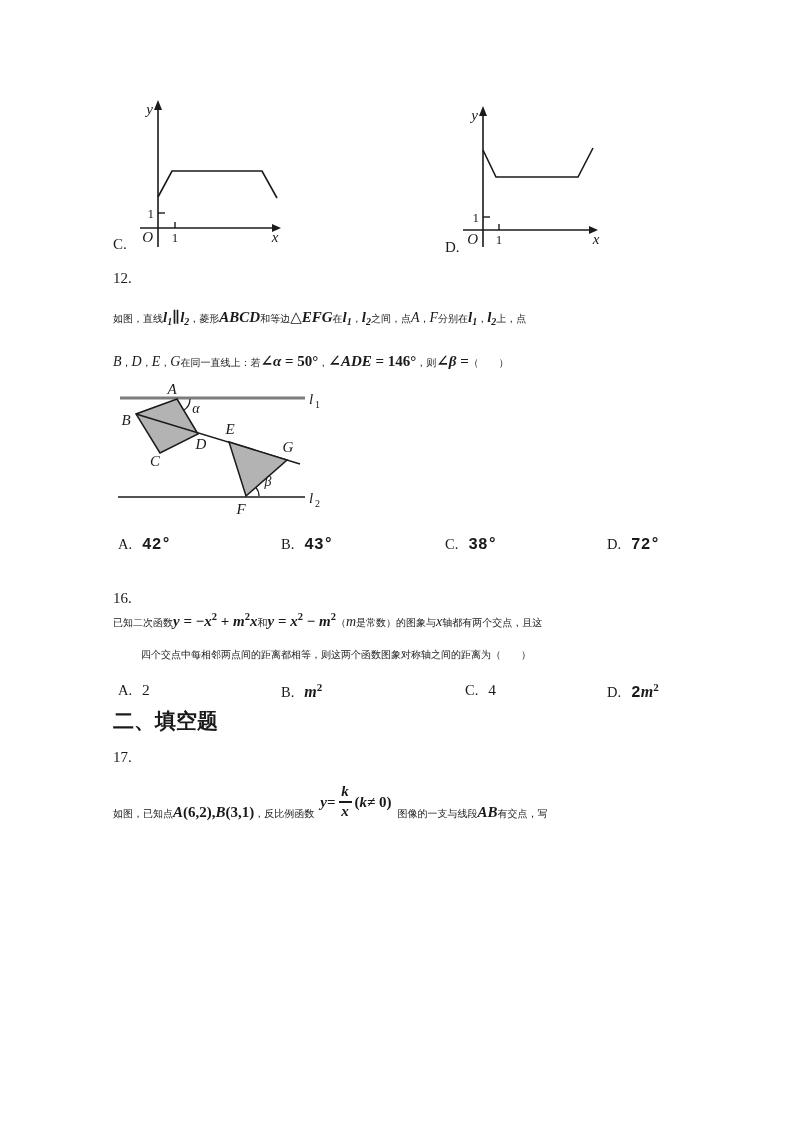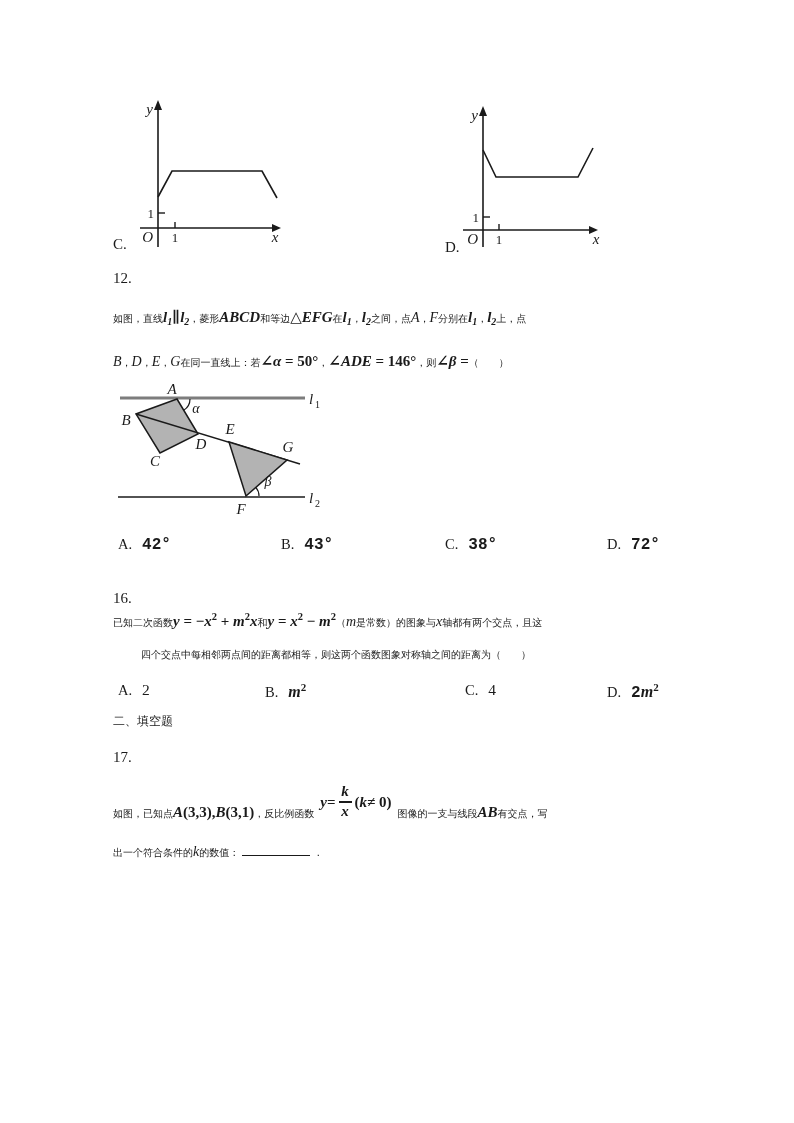--- a/index.html
+++ b/index.html
@@ -26,21 +26,21 @@
           margin:0 3px; }
   .fbar { width:100%; min-width:13px; height:2px; background:#1a1a1a; margin:1px 0; }
   .blank { display:inline-block; border-bottom:1.4px solid #1a1a1a; height:0.95em; margin:0 3px; }
   .optrow { position:absolute; left:113px; width:600px; height:26px; }
   .opt { position:absolute; top:0; white-space:nowrap; }
   .okey { font-size:14.5px; margin-right:10px; }
   .oval .cn { font-size:15.5px; }
   .oval .fm { font-style:italic; font-weight:bold; font-size:16px; }
   .oval .fmb { font-weight:bold; font-size:16px;font-family:Liberation Mono, monospace; }
   .oval .fmsup { font-weight:bold; font-size:11px; vertical-align:6px; }
-  .sec-title { font-weight:normal; font-size:12px; line-height:22px; }
+  .sec-title { font-weight:bold; font-size:21px; line-height:22px; }
   .glabel { font-size:15px; }
   svg text { font-family:"Liberation Serif","DejaVu Serif","DejaVu Sans",serif; fill:#1a1a1a; }
   svg .ital { font-style:italic; }
 </style>
 </head>
 <body>
 
 <div class="page">
 
   <span class="abs glabel" style="left:113px; top:236px;">C.</span>
@@ -108,35 +108,34 @@
     <span class="opt" style="left:332px"><span class="okey">C.</span><span class="oval"><span class="fmb">38°</span></span></span>
     <span class="opt" style="left:494px"><span class="okey">D.</span><span class="oval"><span class="fmb">72°</span></span></span>
   </div>
 
   <div class="abs qnum" style="left:113px; top:588px;">16.</div>
   <div class="line" style="left:113px; top:604px;"><span class="cn">已知二次函数</span><span class="fm">y</span><span class="fmb"> = −</span><span class="fm">x</span><span class="fmsup">2</span><span class="fmb"> + </span><span class="fm">m</span><span class="fmsup">2</span><span class="fm">x</span><span class="cn">和</span><span class="fm">y</span><span class="fmb"> = </span><span class="fm">x</span><span class="fmsup">2</span><span class="fmb"> − </span><span class="fm">m</span><span class="fmsup">2</span><span class="cn">（</span><span class="it">m</span><span class="cn">是常数）的图象与</span><span class="it">x</span><span class="cn">轴都有两个交点，且这</span></div>
   <div class="line" style="left:113px; top:640px;margin-left:28px;"><span class="cn">四个交点中每相邻两点间的距离都相等，则这两个函数图象对称轴之间的距离为（　　）</span></div>
 
   <div class="optrow" style="top:681px;">
     <span class="opt" style="left:5px"><span class="okey">A.</span><span class="oval"><span class="cn">2</span></span></span>
-    <span class="opt" style="left:152px"><span class="okey">B.</span><span class="oval"><span class="fm">m</span><span class="fmsup">2</span></span></span>
+    <span class="opt" style="left:168px"><span class="okey">B.</span><span class="oval"><span class="fm">m</span><span class="fmsup">2</span></span></span>
     <span class="opt" style="left:352px"><span class="okey">C.</span><span class="oval"><span class="cn">4</span></span></span>
     <span class="opt" style="left:494px"><span class="okey">D.</span><span class="oval"><span class="fmb">2</span><span class="fm">m</span><span class="fmsup">2</span></span></span>
   </div>
 
   <div class="abs sec-title" style="left:113px; top:710px;">二、填空题</div>
 
   <div class="abs qnum" style="left:113px; top:747px;">17.</div>
-  <div class="line" style="left:113px; top:796px;"><span class="cn">如图，已知点</span><span class="fm">A</span><span class="fmb">(3,3),</span><span class="fm">B</span><span class="fmb">(3,1)</span><span class="cn">，反比例函数</span><span class="eq">
+  <div class="line" style="left:113px; top:796px;"><span class="cn">如图，已知点</span><span class="fm">A</span><span class="fmb">(6,2),</span><span class="fm">B</span><span class="fmb">(3,1)</span><span class="cn">，反比例函数</span><span class="eq">
         <span class="fm">y</span>
         <span class="fmb"> = </span>
         <span class="frac">
           <span class="fnum">k</span>
           <span class="fbar"></span>
           <span class="fden">x</span>
         </span>
         <span class="fmb">(</span>
         <span class="fm">k</span>
         <span class="fmb"> ≠ 0)</span>
       </span><span class="cn">图像的一支与线段</span><span class="fm">AB</span><span class="cn">有交点，写</span></div>
-  <div class="line" style="left:113px; top:838px;"><span class="cn">出一个符合条件的</span><span class="it">k</span><span class="cn">的数值：</span><span class="blank" style="width: 68px;"></span><span class="cn">．</span></div>
 
 </div>
 
 </body></html>

